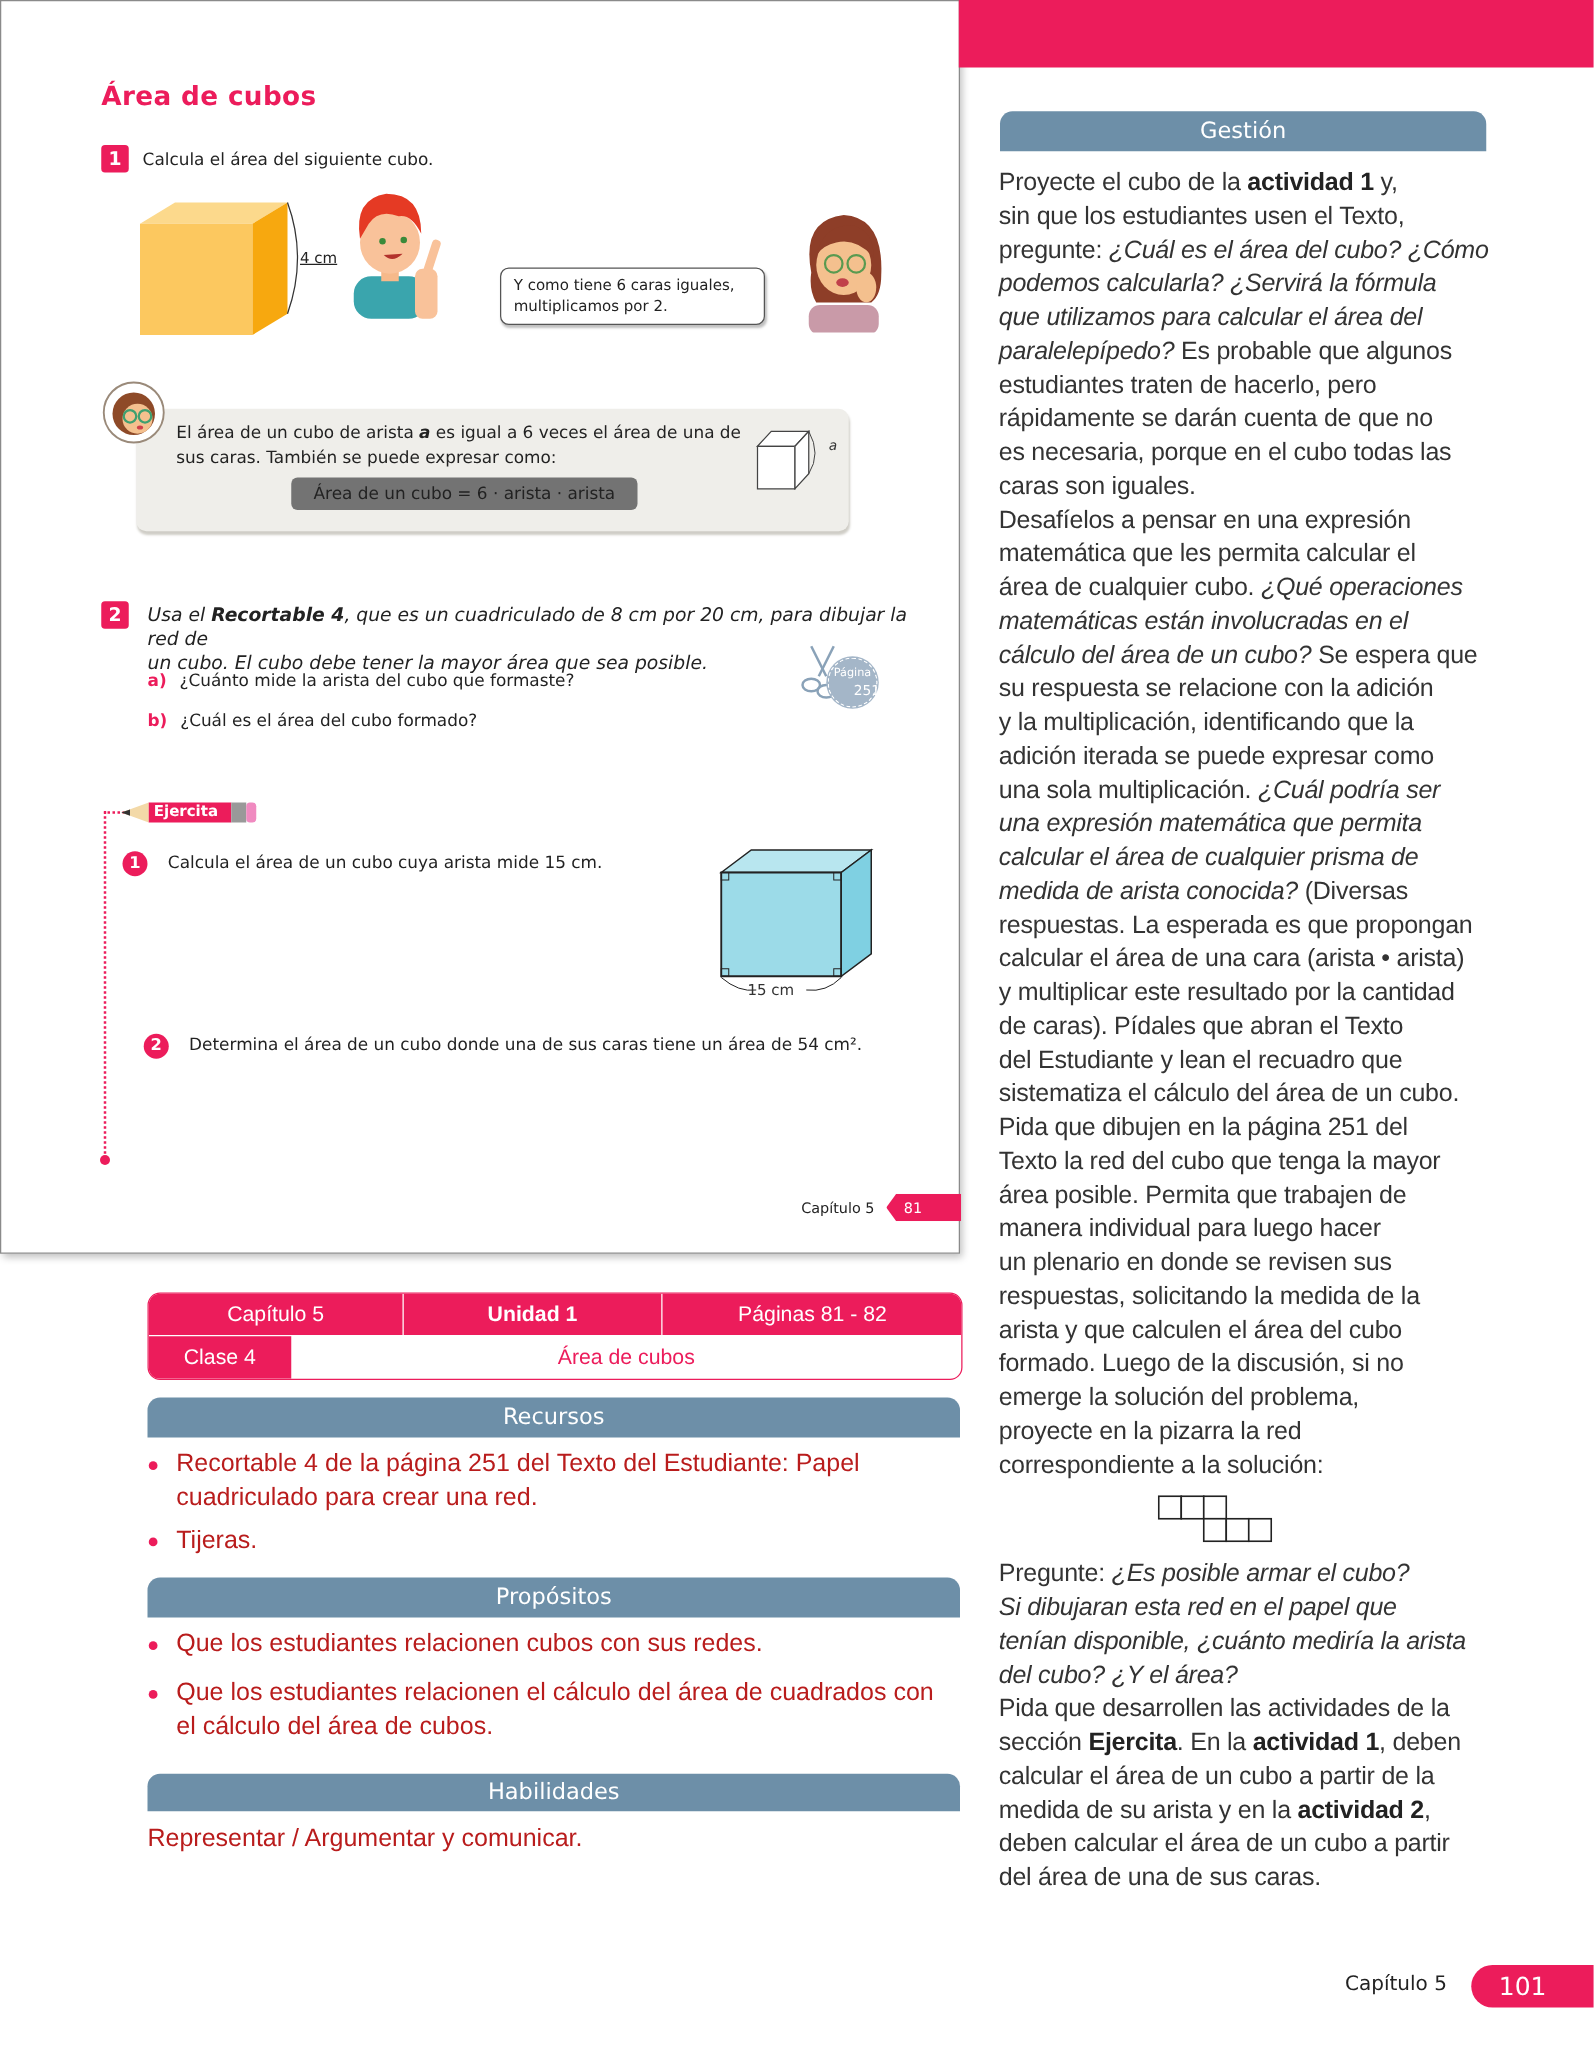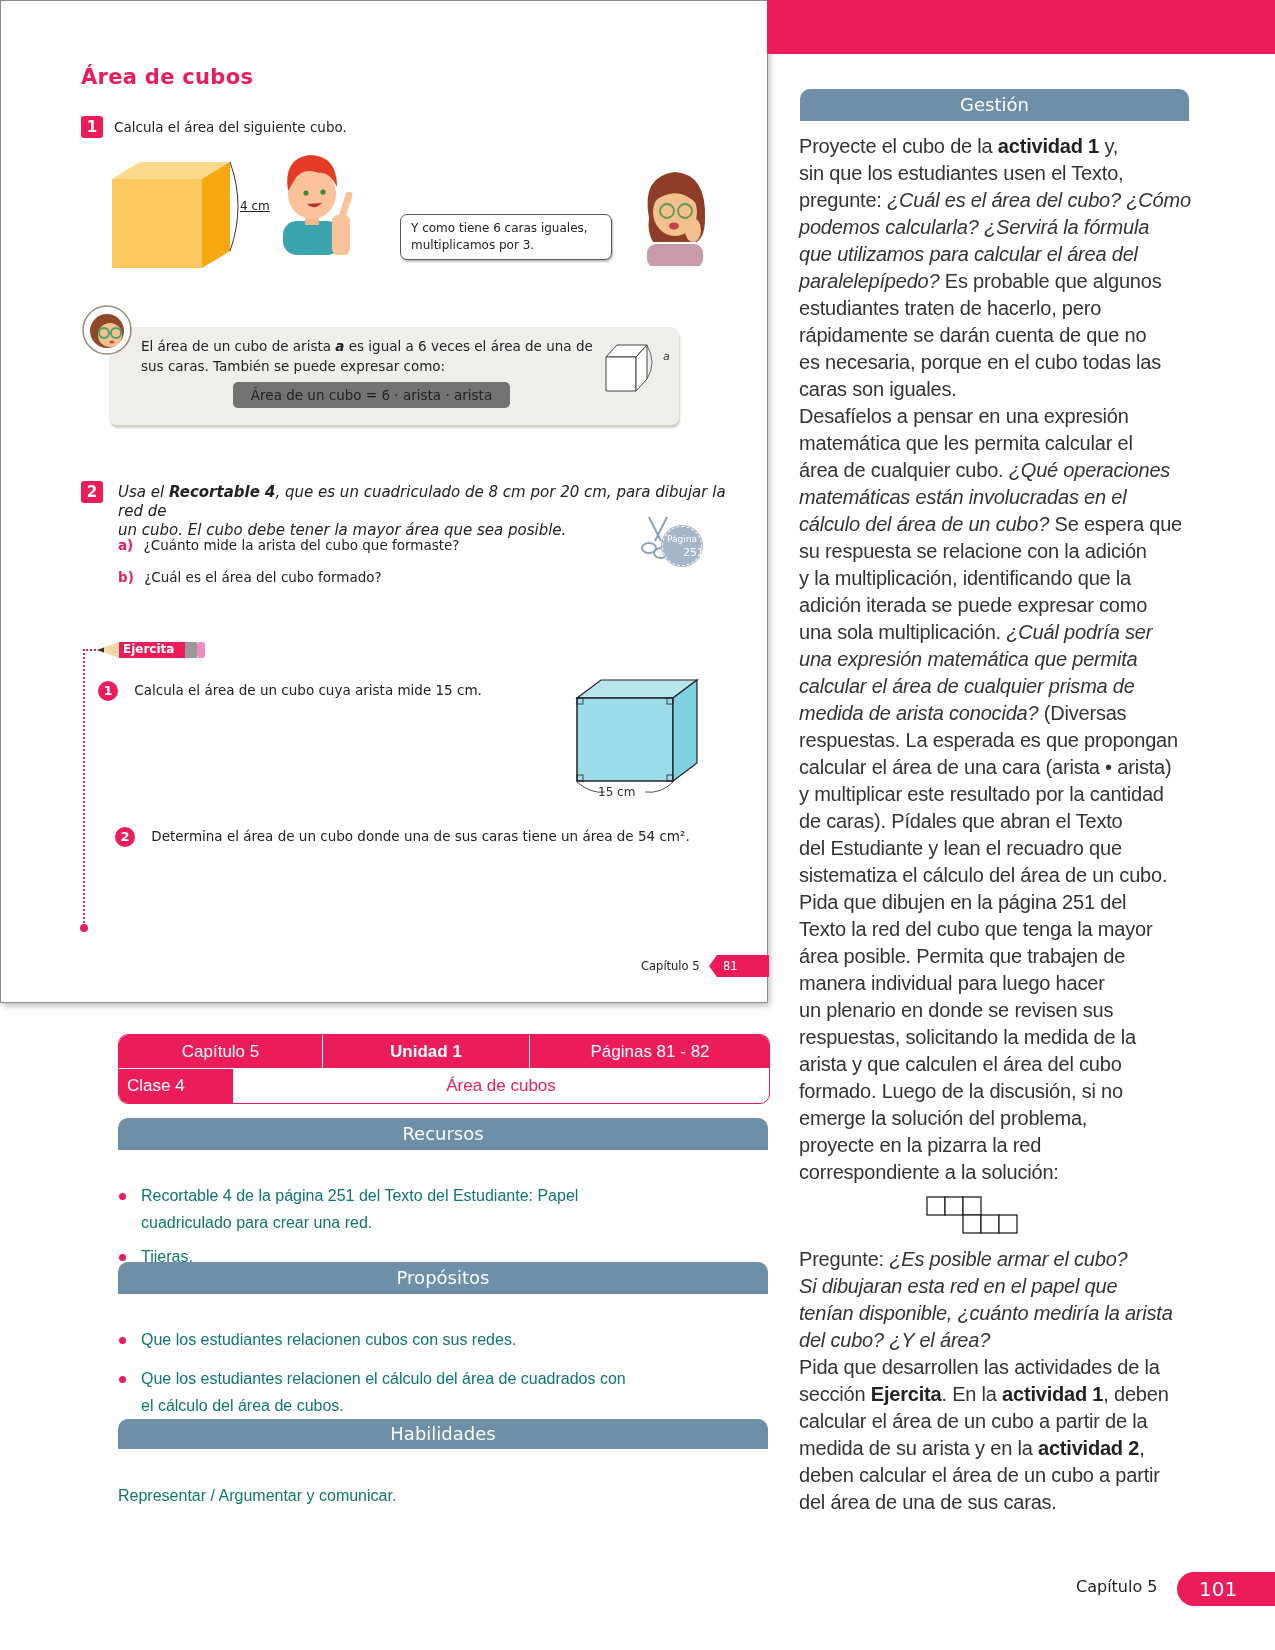--- a/index.html
+++ b/index.html
@@ -20,21 +20,21 @@
           padding:5px 10px;box-shadow:1px 2px 2px rgba(0,0,0,0.25);}
   .infobox{position:absolute;left:108px;top:326px;width:570px;height:98px;background:#efeeea;border-radius:8px;
            box-shadow:1px 3px 2px #cfcdc6;}
   .formula{position:absolute;left:232px;top:381px;width:277px;height:26px;background:#737373;border-radius:5px;
            text-align:center;line-height:26px;font-size:13.5px;}
   
   .sec-header{position:absolute;background:#6d8fa8;color:#fff;text-align:center;font-family:"DejaVu Sans",sans-serif;
               font-size:18px;border-radius:10px 10px 0 0;}
   .body-text{font-family:"Liberation Sans",sans-serif;font-size:20px;line-height:27px;color:#333;letter-spacing:-0.2px;}
   .body-text b{color:#222;}
-  .bul{position:absolute;font-family:"Liberation Sans",sans-serif;font-size:16px;line-height:27px;color:#0f766e;margin-top:24px;}
+  .bul{position:absolute;font-family:"Liberation Sans",sans-serif;font-size:20px;line-height:27px;color:#b91c1c;}
   .bul .dot{position:absolute;left:-22px;top:11px;width:7px;height:7px;border-radius:50%;background:#ec1c5b;}
   
   #class-table{position:absolute;left:118px;top:1034px;width:650px;height:68px;border:1.5px solid #ec1c5b;border-radius:10px;
                overflow:hidden;font-family:"Liberation Sans",sans-serif;font-size:17px;}
   .trow1{position:absolute;left:0;top:0;width:100%;height:33px;background:#ec1c5b;color:#fff;}
   .trow1 div{position:absolute;top:0;height:33px;line-height:33px;text-align:center;}
   .trow1 .sep{border-left:1px solid #fff;}
 </style>
 </head>
 <body>
@@ -62,21 +62,21 @@
     <path d="M9,42 Q4,10 30,6 Q58,6 58,38 Q50,22 40,24 Q24,18 16,30 Z" fill="#e53a24"></path>
     <circle cx="27" cy="44" r="2.6" fill="#3a8a3a"></circle>
       <circle cx="44" cy="43" r="2.6" fill="#3a8a3a"></circle>
     <path d="M28,55 Q35,62 43,54 Z" fill="#b2322c"></path>
     <rect x="62" y="42" width="7" height="40" rx="3" fill="#f9c29a" transform="rotate(18 65 60)"></rect>
     <rect x="53" y="66" width="18" height="40" rx="6" fill="#f9c29a"></rect>
   </svg>
 
   <div class="bubble" style="left:399px;top:213px;width:190px;">
     <div>Y como tiene 6 caras iguales,</div>
-    <div>multiplicamos por 3.</div>
+    <div>multiplicamos por 2.</div>
   </div>
 
   <svg class="abs" style="left:640px;top:165px;" width="70" height="100">
     <path d="M8,52 Q0,10 34,6 Q66,8 64,54 Q64,70 56,76 L12,76 Q6,66 8,52 Z" fill="#8e3e28"></path>
     <ellipse cx="34" cy="46" rx="22" ry="24" fill="#f4c08e"></ellipse>
     <path d="M12,38 Q18,14 40,14 Q58,18 58,40 Q44,24 28,28 Q18,30 12,38 Z" fill="#8e3e28"></path>
     <circle cx="26" cy="45" r="7" fill="none" stroke="#5a9a50" stroke-width="1.8"></circle>
     <circle cx="44" cy="45" r="7" fill="none" stroke="#5a9a50" stroke-width="1.8"></circle>
     <ellipse cx="33" cy="60" rx="5" ry="3.5" fill="#c0404a"></ellipse>
     <rect x="6" y="78" width="56" height="24" rx="9" fill="#c99aa8"></rect>
@@ -171,21 +171,21 @@
 </div>
 
 <div class="abs" style="left:767px;top:0;width:508px;height:54px;background:#ec1c5b;"></div>
 
 <div id="class-table">
   <div class="trow1">
     <div style="left:0;width:203px;">Capítulo 5</div>
     <div class="sep" style="left:203px;width:206px;font-weight:bold;">Unidad 1</div>
     <div class="sep" style="left:410px;width:240px;">Páginas 81 - 82</div>
   </div>
-  <div class="abs" style="left:0;top:34px;width:114px;height:34px;background:#ec1c5b;color:#fff;line-height:34px;padding-left:8px;box-sizing:border-box;">Clase 4</div>
+  <div class="abs" style="left:0;top:34px;width:114px;height:34px;background:#ec1c5b;color:#fff;line-height:34px;padding-left:28px;box-sizing:border-box;">Clase 4</div>
   <div class="abs" style="left:114px;top:34px;width:536px;height:34px;line-height:34px;text-align:center;color:#ec1c5b;">Área de cubos</div>
 </div>
 
 <div class="sec-header" style="left:118px;top:1118px;width:650px;height:32px;line-height:32px;">Recursos</div>
 <div class="bul" style="left:141px;top:1158px;width:620px;">
   <span class="dot"></span>
   <div>Recortable 4 de la página 251 del Texto del Estudiante: Papel</div>
   <div>cuadriculado para crear una red.</div>
 </div>
 <div class="bul" style="left:141px;top:1219px;width:620px;">

